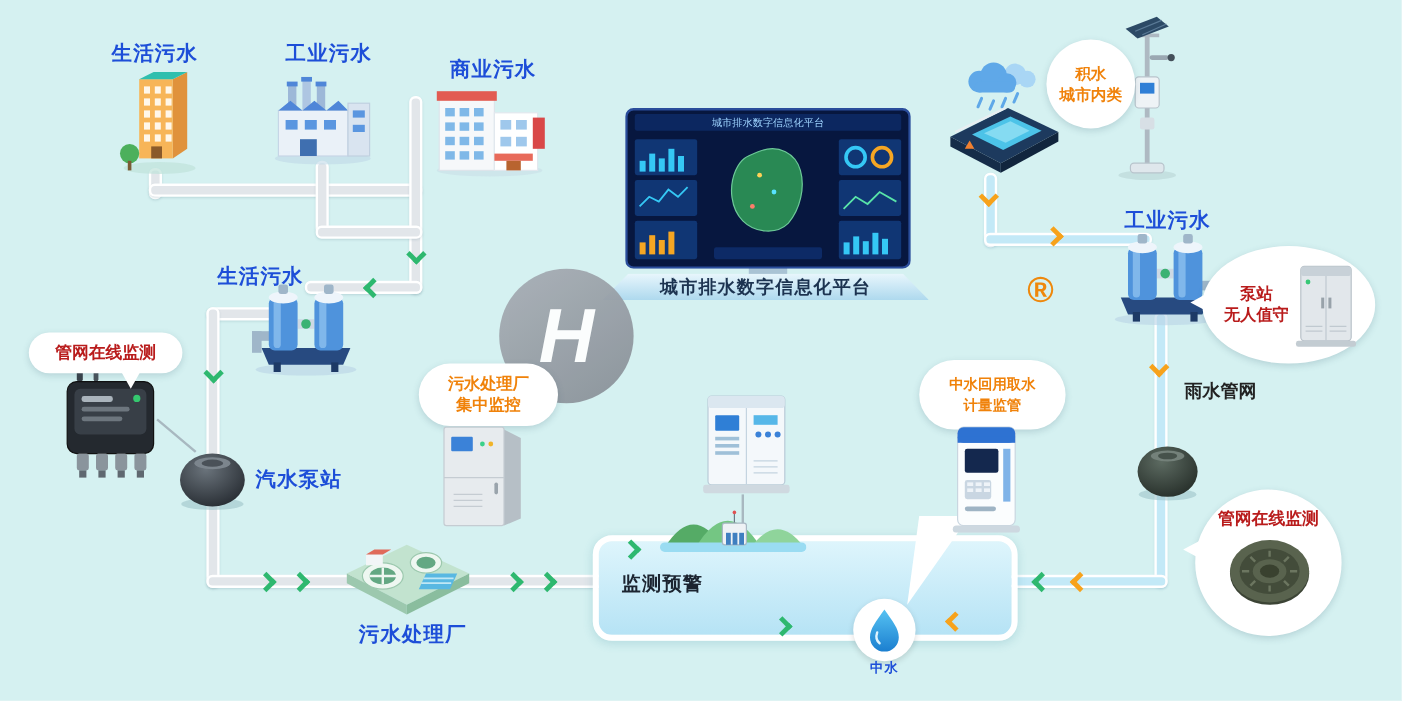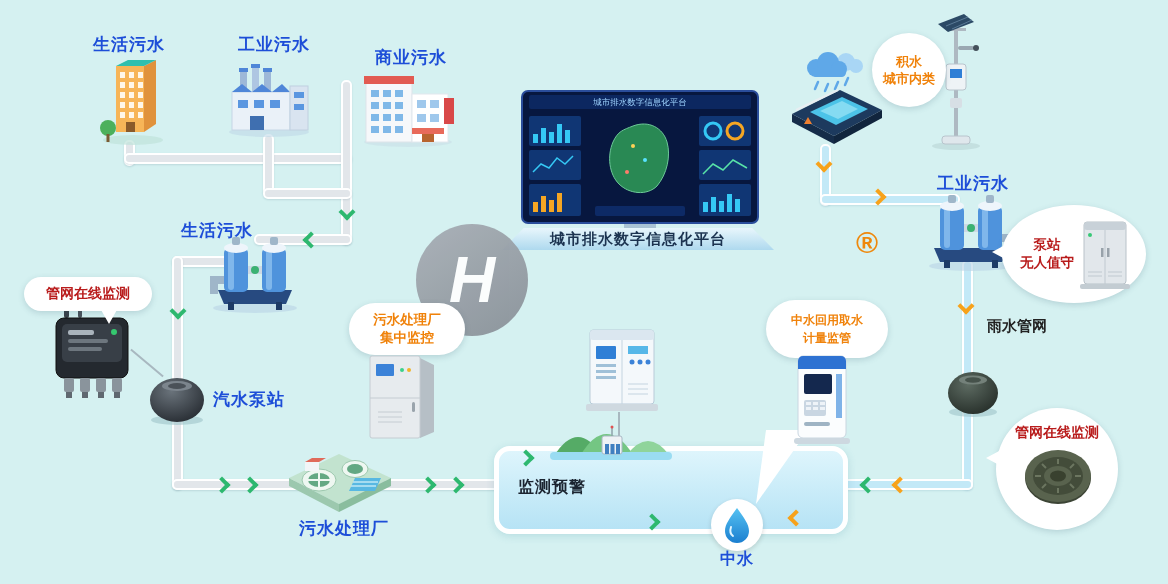--- a/index.html
+++ b/index.html
@@ -455,21 +455,21 @@
   <i class="arw g left" style="left:862px;top:479px"></i>
   <i class="arw o left" style="left:894px;top:479px"></i>
 
   <div class="lbl" style="left:86px;top:33px;width:86px">生活污水</div>
   <div class="lbl" style="left:231px;top:33px;width:86px">工业污水</div>
   <div class="lbl" style="left:368px;top:46px;width:86px">商业污水</div>
   <div class="lbl" style="left:176px;top:219px;width:82px">生活污水</div>
   <div class="lbl" style="left:206px;top:388px;width:86px">汽水泵站</div>
   <div class="lbl" style="left:292px;top:517px;width:104px">污水处理厂</div>
   <div class="lbl" style="left:512px;top:477px;width:80px;font-size:16px;color:#1b2430">监测预警</div>
-  <div class="lbl" style="left:717px;top:549px;width:40px;font-size:16px">中水</div>
+  <div class="lbl" style="left:717px;top:549px;width:40px;font-size:11px">中水</div>
   <div class="lbl" style="left:932px;top:172px;width:82px">工业污水</div>
   <div class="lbl-sm" style="left:981px;top:317px;width:72px">雨水管网</div>
 
   <div class="callout blue" style="left:24px;top:277px;width:128px;height:34px;border-radius:17px;font-size:14px">管网在线监测</div>
   <div class="tail-d" style="left:100px;top:308px"></div>
 
   <div class="callout orange pre" style="left:349px;top:303px;width:116px;height:52px;border-radius:26px;font-size:13.5px;line-height:18px">污水处理厂
 集中监控</div>
 
 

